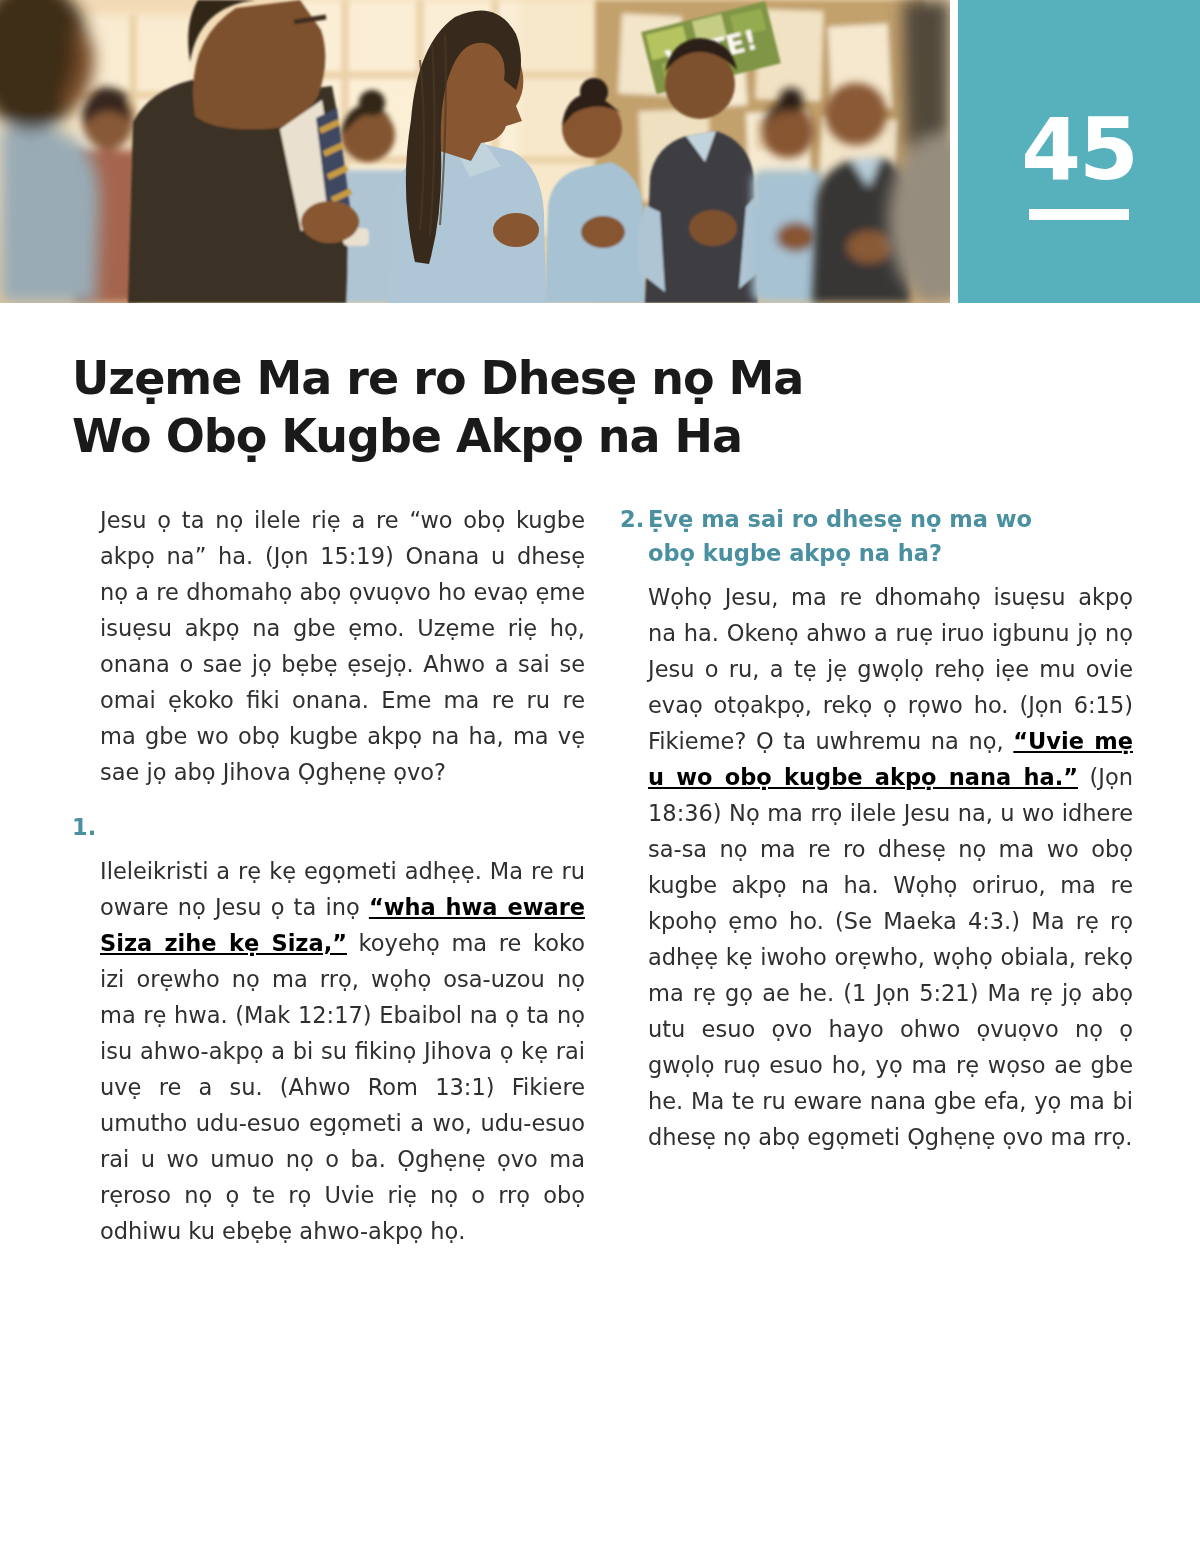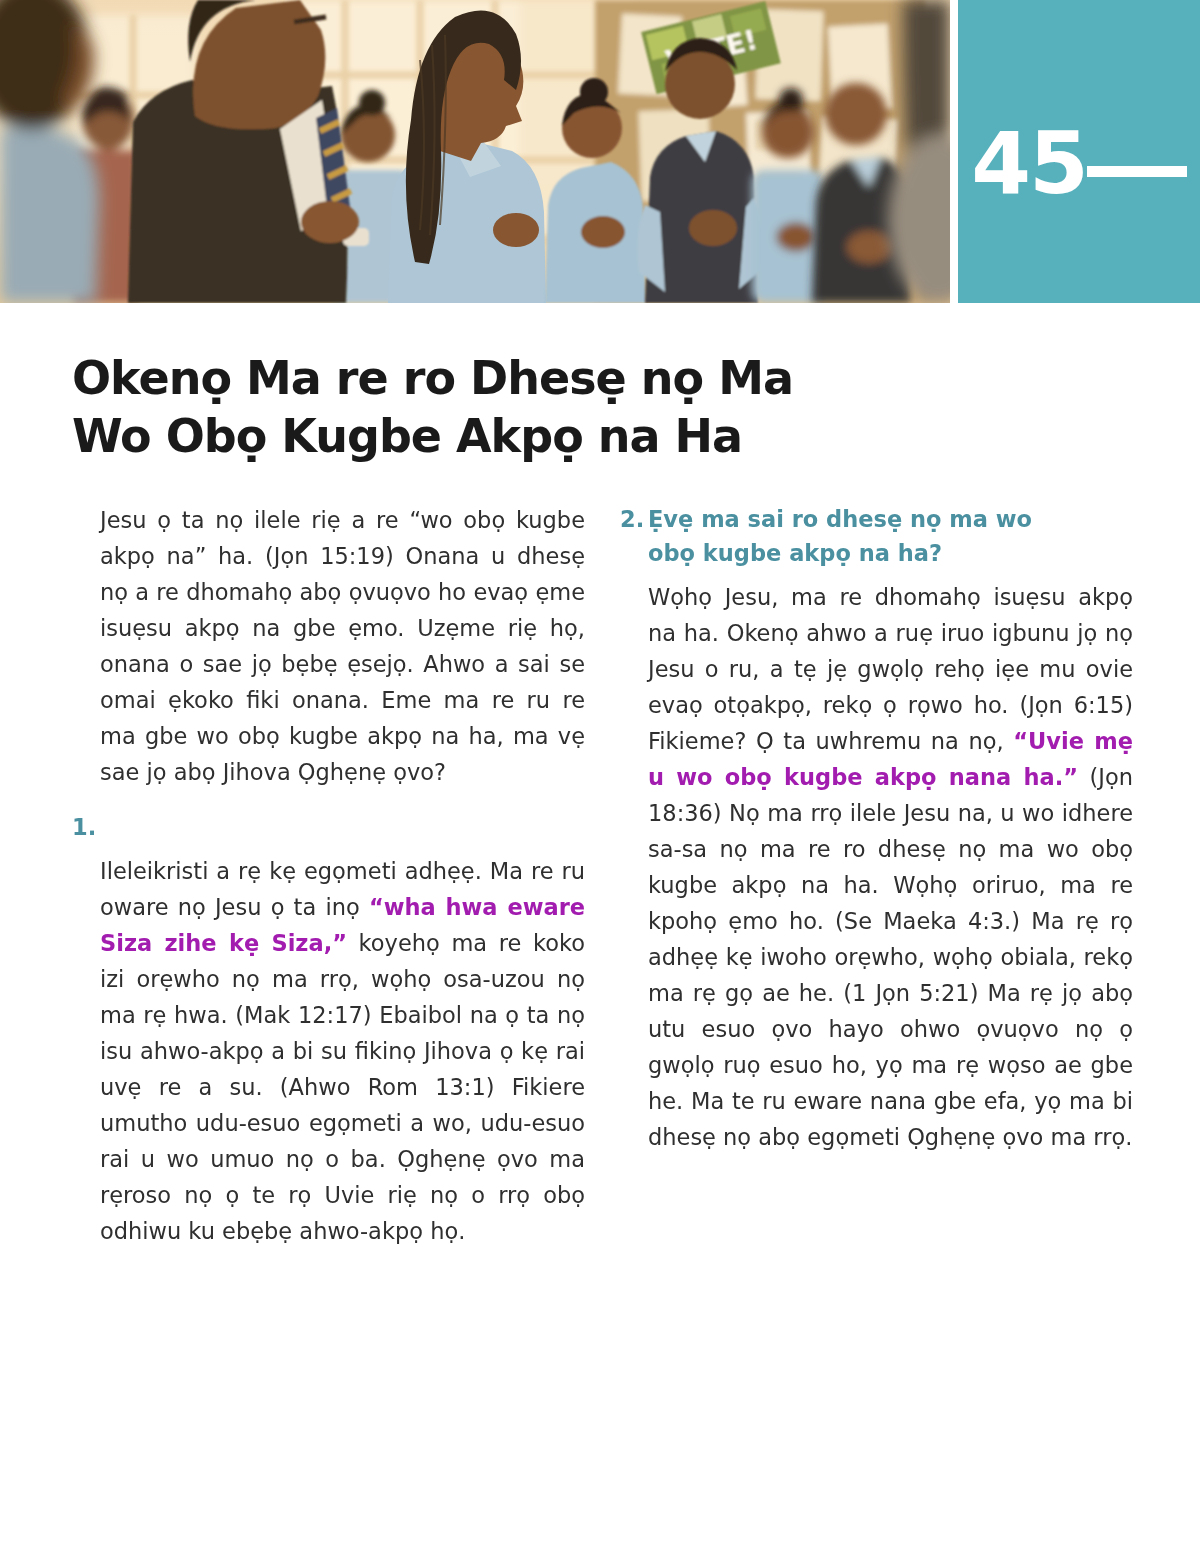--- a/index.html
+++ b/index.html
@@ -15,20 +15,21 @@
   }
 
   
   .hero { display: flex; gap: 8px; height: 303px; }
   .hero-photo { width: 950px; height: 303px; overflow: hidden; }
   .hero-photo svg { display: block; width: 100%; height: 100%; }
   .lesson-badge {
     flex: 1;
     background: #57b1bd;
     display: flex;
+    flex-direction: column;
     align-items: center;
     justify-content: center;
     padding-top: 22px;
   }
   .lesson-number {
     color: #ffffff;
     font-size: 86px;
     font-weight: 700;
     line-height: 1;
     letter-spacing: -2px;
@@ -59,21 +60,21 @@
   }
   .col { width: 513px; }
 
   .para {
     margin-left: 28px;
     font-size: 22.5px;
     line-height: 36px;
     color: #2f2f2f;
     text-align: justify;
   }
-  .para .bold { font-weight: 700; color: #a21caf; }
+  .para .bold { font-weight: 700; color: #000000; text-decoration: underline; }
 
   .question { margin-top: 20px; }
   .question:first-child { margin-top: 0; }
   .q-heading {
     display: flex;
     font-size: 22.5px;
     line-height: 34px;
     font-weight: 700;
     color: #4a90a0;
   }
@@ -243,21 +244,21 @@
       </svg>
     </div>
 
     <div class="lesson-badge">
       <div class="lesson-number">45</div>
       <div class="lesson-underline"></div>
     </div>
   </header>
 
   <h1 class="title">
-    <span>Okenọ Ma re ro Dhesẹ nọ Ma</span><br>
+    <span>Uzẹme Ma re ro Dhesẹ nọ Ma</span><br>
     <span>Wo Obọ Kugbe Akpọ na Ha</span>
   </h1>
 
   <main class="content">
 
     <section class="col">
       <p class="para intro">Jesu ọ ta nọ ilele riẹ a re “wo obọ kugbe akpọ na” ha. (Jọn 15:19) Onana u dhesẹ nọ a re dhomahọ abọ ọvuọvo ho evaọ ẹme isuẹsu akpọ na gbe ẹmo. Uzẹme riẹ họ, onana o sae jọ bẹbẹ ẹsejọ. Ahwo a sai se omai ẹkoko fiki onana. Eme ma re ru re ma gbe wo obọ kugbe akpọ na ha, ma vẹ sae jọ abọ Jihova Ọghẹnẹ ọvo?</p>
 
       <div class="question">
         <div class="q-heading">

